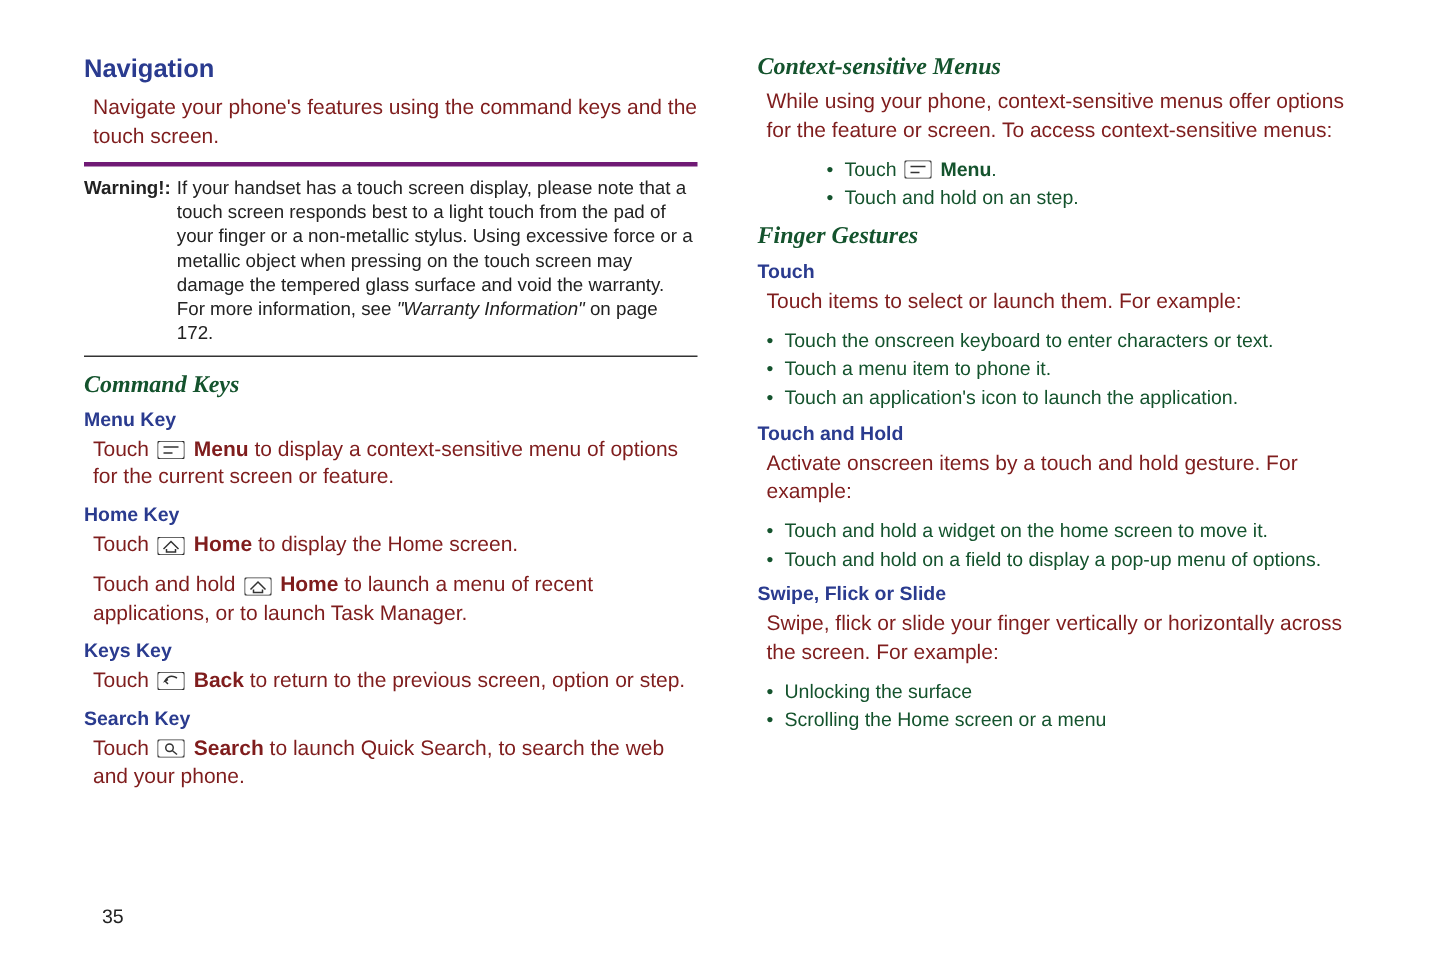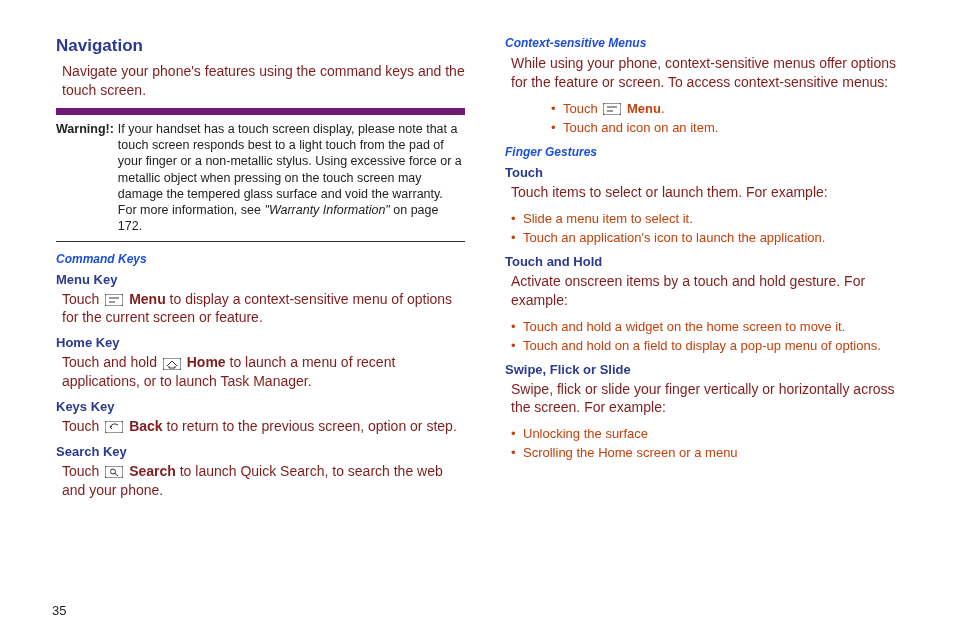--- a/index.html
+++ b/index.html
@@ -23,41 +23,42 @@
     min-width: 0;
   }
   h1.navtitle {
     color: #2a3b8f;
     font-size: 17px;
     font-weight: bold;
     margin-bottom: 6px;
     font-style: normal;
   }
   .sub-blue-italic {
-    color: #1d4ed8;
-    font-size: 12px;
+    color: #14532d;
+    font-size: 16px;
     font-weight: bold;
     font-style: italic;
     margin: 8px 0 4px 0;
+    font-family: Liberation Serif, serif;
   }
   .sub-blue-small {
     color: #2a3b8f;
     font-size: 13px;
     font-weight: bold;
     margin: 6px 0 3px 0;
   }
   p.body {
     font-size: 14px;
     line-height: 1.35;
     margin: 3px 0 8px 6px;
     color: #7f1d1d;
     font-stretch: condensed;
   }
   .warning-block {
-    border-top: 7px solid #701a75;
+    border-top: 3px solid #701a75;
     border-bottom: 1px solid #333;
     padding: 6px 0 6px 0;
     margin: 6px 0 10px 0;
   }
   .warning-block .warn {
     font-size: 12.5px;
     line-height: 1.3;
     color: #222;
     display: flex;
     font-stretch: condensed;
@@ -70,42 +71,42 @@
   }
   .warning-block .warn .text { flex: 1; }
   .warning-block .warn .text .ref { font-style: italic; }
   ul.bullets {
     list-style: none;
     margin: 2px 0 6px 6px;
   }
   ul.bullets li {
     font-size: 13px;
     line-height: 1.45;
-    color: #c2410c;
+    color: #14532d;
     padding-left: 12px;
     position: relative;
     font-stretch: condensed;
   }
   ul.bullets li::before {
     content: "•";
     position: absolute;
     left: 0;
     top: 0;
   }
   ul.bullets.indent { margin-left: 46px; }
   .icon {
     display: inline-flex;
     vertical-align: middle;
     margin: 0 2px;
   }
   .icon svg { display: block; }
   .bold { font-weight: bold; }
   .pgnum {
     position: absolute;
-    left: 52px;
+    left: 68px;
     bottom: 18px;
     font-size: 13px;
     color: #222;
   }
 </style>
 </head>
 <body>
 
 <div class="page">
   <div class="col">
@@ -129,20 +130,29 @@
           <svg width="18" height="12" viewBox="0 0 18 12">
             <rect x="0" y="0" width="18" height="12" rx="2" fill="none" stroke="#333" stroke-width="1"></rect>
             <line x1="4" y1="4" x2="14" y2="4" stroke="#333" stroke-width="1"></line>
             <line x1="4" y1="8" x2="10" y2="8" stroke="#333" stroke-width="1"></line>
           </svg>
         </span>
       <span class="bold">Menu</span><span> to display a context-sensitive menu of options for the current screen or feature.</span>
     </p>
 
     <div class="sub-blue-small">Home Key</div>
+    <p class="body">
+      <span>Touch </span><span class="icon">
+          <svg width="18" height="12" viewBox="0 0 18 12">
+            <rect x="0" y="0" width="18" height="12" rx="2" fill="none" stroke="#333" stroke-width="1"></rect>
+            <path d="M4 8 L9 3 L14 8 M6 8 V10 H12 V8" fill="none" stroke="#333" stroke-width="1"></path>
+          </svg>
+        </span>
+      <span class="bold">Home</span><span> to display the Home screen.</span>
+    </p>
     <p class="body">
       <span>Touch and hold </span><span class="icon">
           <svg width="18" height="12" viewBox="0 0 18 12">
             <rect x="0" y="0" width="18" height="12" rx="2" fill="none" stroke="#333" stroke-width="1"></rect>
             <path d="M4 8 L9 3 L14 8 M6 8 V10 H12 V8" fill="none" stroke="#333" stroke-width="1"></path>
           </svg>
         </span>
       <span class="bold">Home</span><span> to launch a menu of recent applications, or to launch Task Manager.</span>
     </p>
 
@@ -177,29 +187,30 @@
       <li>
         <span>Touch </span><span class="icon">
             <svg width="18" height="12" viewBox="0 0 18 12">
               <rect x="0" y="0" width="18" height="12" rx="2" fill="none" stroke="#333" stroke-width="1"></rect>
               <line x1="4" y1="4" x2="14" y2="4" stroke="#333" stroke-width="1"></line>
               <line x1="4" y1="8" x2="10" y2="8" stroke="#333" stroke-width="1"></line>
             </svg>
           </span>
         <span class="bold">Menu</span><span>.</span>
       </li>
-      <li>Touch and icon on an item.</li>
+      <li>Touch and hold on an step.</li>
     </ul>
 
     <div class="sub-blue-italic">Finger Gestures</div>
 
     <div class="sub-blue-small">Touch</div>
     <p class="body">Touch items to select or launch them. For example:</p>
     <ul class="bullets">
-      <li>Slide a menu item to select it.</li>
+      <li>Touch the onscreen keyboard to enter characters or text.</li>
+      <li>Touch a menu item to phone it.</li>
       <li>Touch an application's icon to launch the application.</li>
     </ul>
 
     <div class="sub-blue-small">Touch and Hold</div>
     <p class="body">Activate onscreen items by a touch and hold gesture. For example:</p>
     <ul class="bullets">
       <li>Touch and hold a widget on the home screen to move it.</li>
       <li>Touch and hold on a field to display a pop-up menu of options.</li>
     </ul>
 

